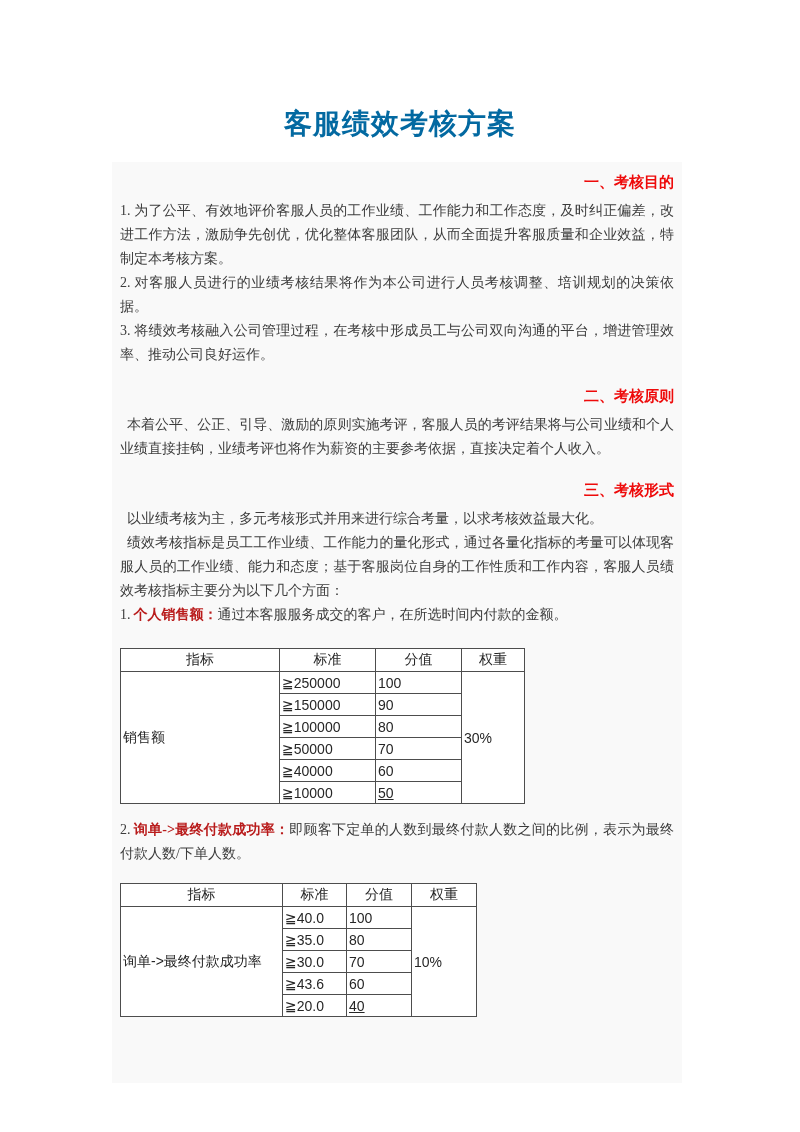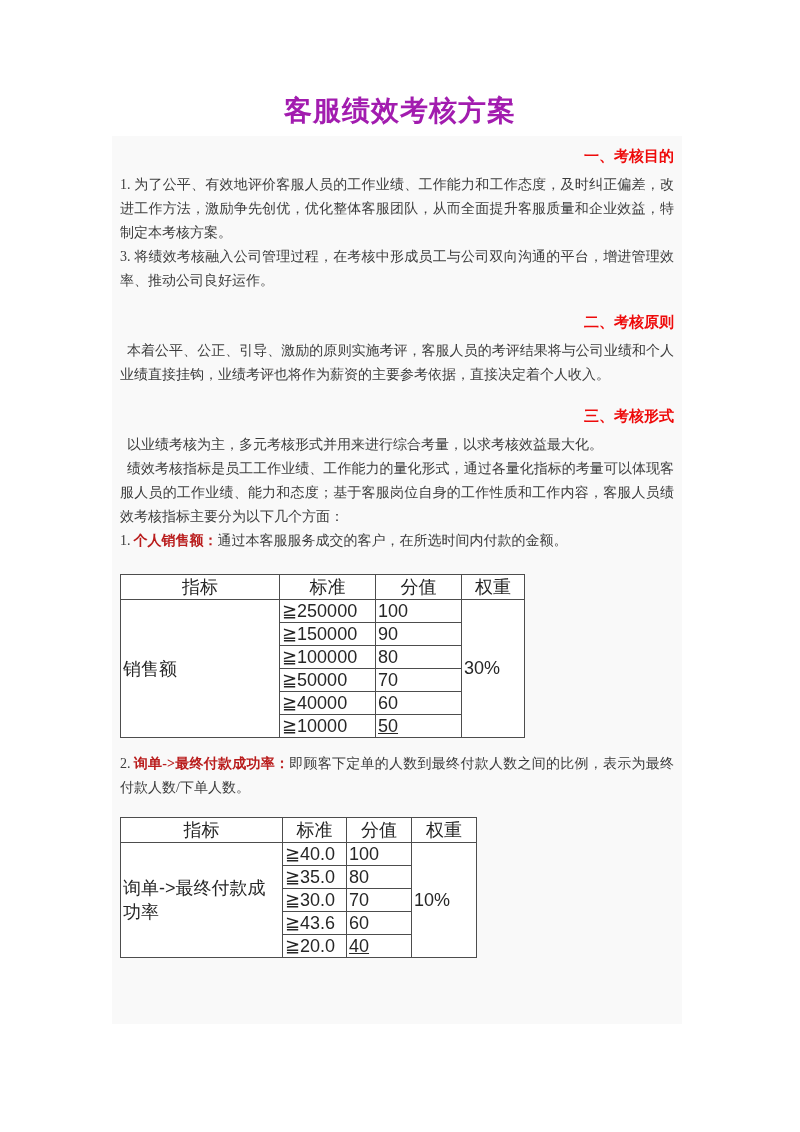--- a/index.html
+++ b/index.html
@@ -4,23 +4,23 @@
 <style>
   html,body { margin:0; padding:0; }
   body {
     width:800px; height:1132px;
     background:#ffffff;
     font-family:"Liberation Serif","DejaVu Serif",serif;
     position:relative;
     overflow:hidden;
   }
   h1.doc-title {
-    margin:0; padding-top:92px; height:44px;
+    margin:13px; padding-top:92px; height:44px;
     text-align:center;
-    font-size:28px; font-weight:bold; color:#a21caf;
+    font-size:28px; font-weight:bold; color:#0369a1;
     letter-spacing:1px;
     font-family:"Liberation Serif","DejaVu Serif",serif;
   }
   .content {
     margin-left:112px; width:570px; box-sizing:border-box;
     background:#f9f9f9;
     padding:9px 8px 66px 8px;
     min-height:882px;
   }
   h2.sec {
@@ -39,36 +39,37 @@
   table.t {
     border-collapse:collapse;
     font-family:"Liberation Sans","DejaVu Sans",sans-serif;
     background:#ffffff;
   }
   table.t1 { margin:21px 0 14px 0; }
   table.t2 { margin:17px 0 0 0; }
   table.t th, table.t td {
     border:1px solid #4d4d4d;
     vertical-align:middle;
-    font-size:18px; font-weight:normal; color:#262626;
+    font-size:14px; font-weight:normal; color:#262626;
     height:21px; padding:0 2px;
   }
   table.t th { height:22px; }
   td.hl { color:#b25c28; text-decoration:underline; }
 </style>
 </head>
 <body>
 
 <div class="doc">
   <h1 class="doc-title">客服绩效考核方案</h1>
 
   <div class="content">
 
     <h2 class="sec first">一、考核目的</h2>
     <p class="body">1. 为了公平、有效地评价客服人员的工作业绩、工作能力和工作态度，及时纠正偏差，改进工作方法，激励争先创优，优化整体客服团队，从而全面提升客服质量和企业效益，特制定本考核方案。</p>
+    <p class="body">2. 对客服人员进行的业绩考核结果将作为本公司进行人员考核调整、培训规划的决策依据。</p>
     <p class="body">3. 将绩效考核融入公司管理过程，在考核中形成员工与公司双向沟通的平台，增进管理效率、推动公司良好运作。</p>
 
     <h2 class="sec">二、考核原则</h2>
     <p class="body indent">本着公平、公正、引导、激励的原则实施考评，客服人员的考评结果将与公司业绩和个人业绩直接挂钩，业绩考评也将作为薪资的主要参考依据，直接决定着个人收入。</p>
 
     <h2 class="sec">三、考核形式</h2>
     <p class="body indent">以业绩考核为主，多元考核形式并用来进行综合考量，以求考核效益最大化。</p>
 
     <p class="body indent">绩效考核指标是员工工作业绩、工作能力的量化形式，通过各量化指标的考量可以体现客服人员的工作业绩、能力和态度；基于客服岗位自身的工作性质和工作内容，客服人员绩效考核指标主要分为以下几个方面：</p>
 

